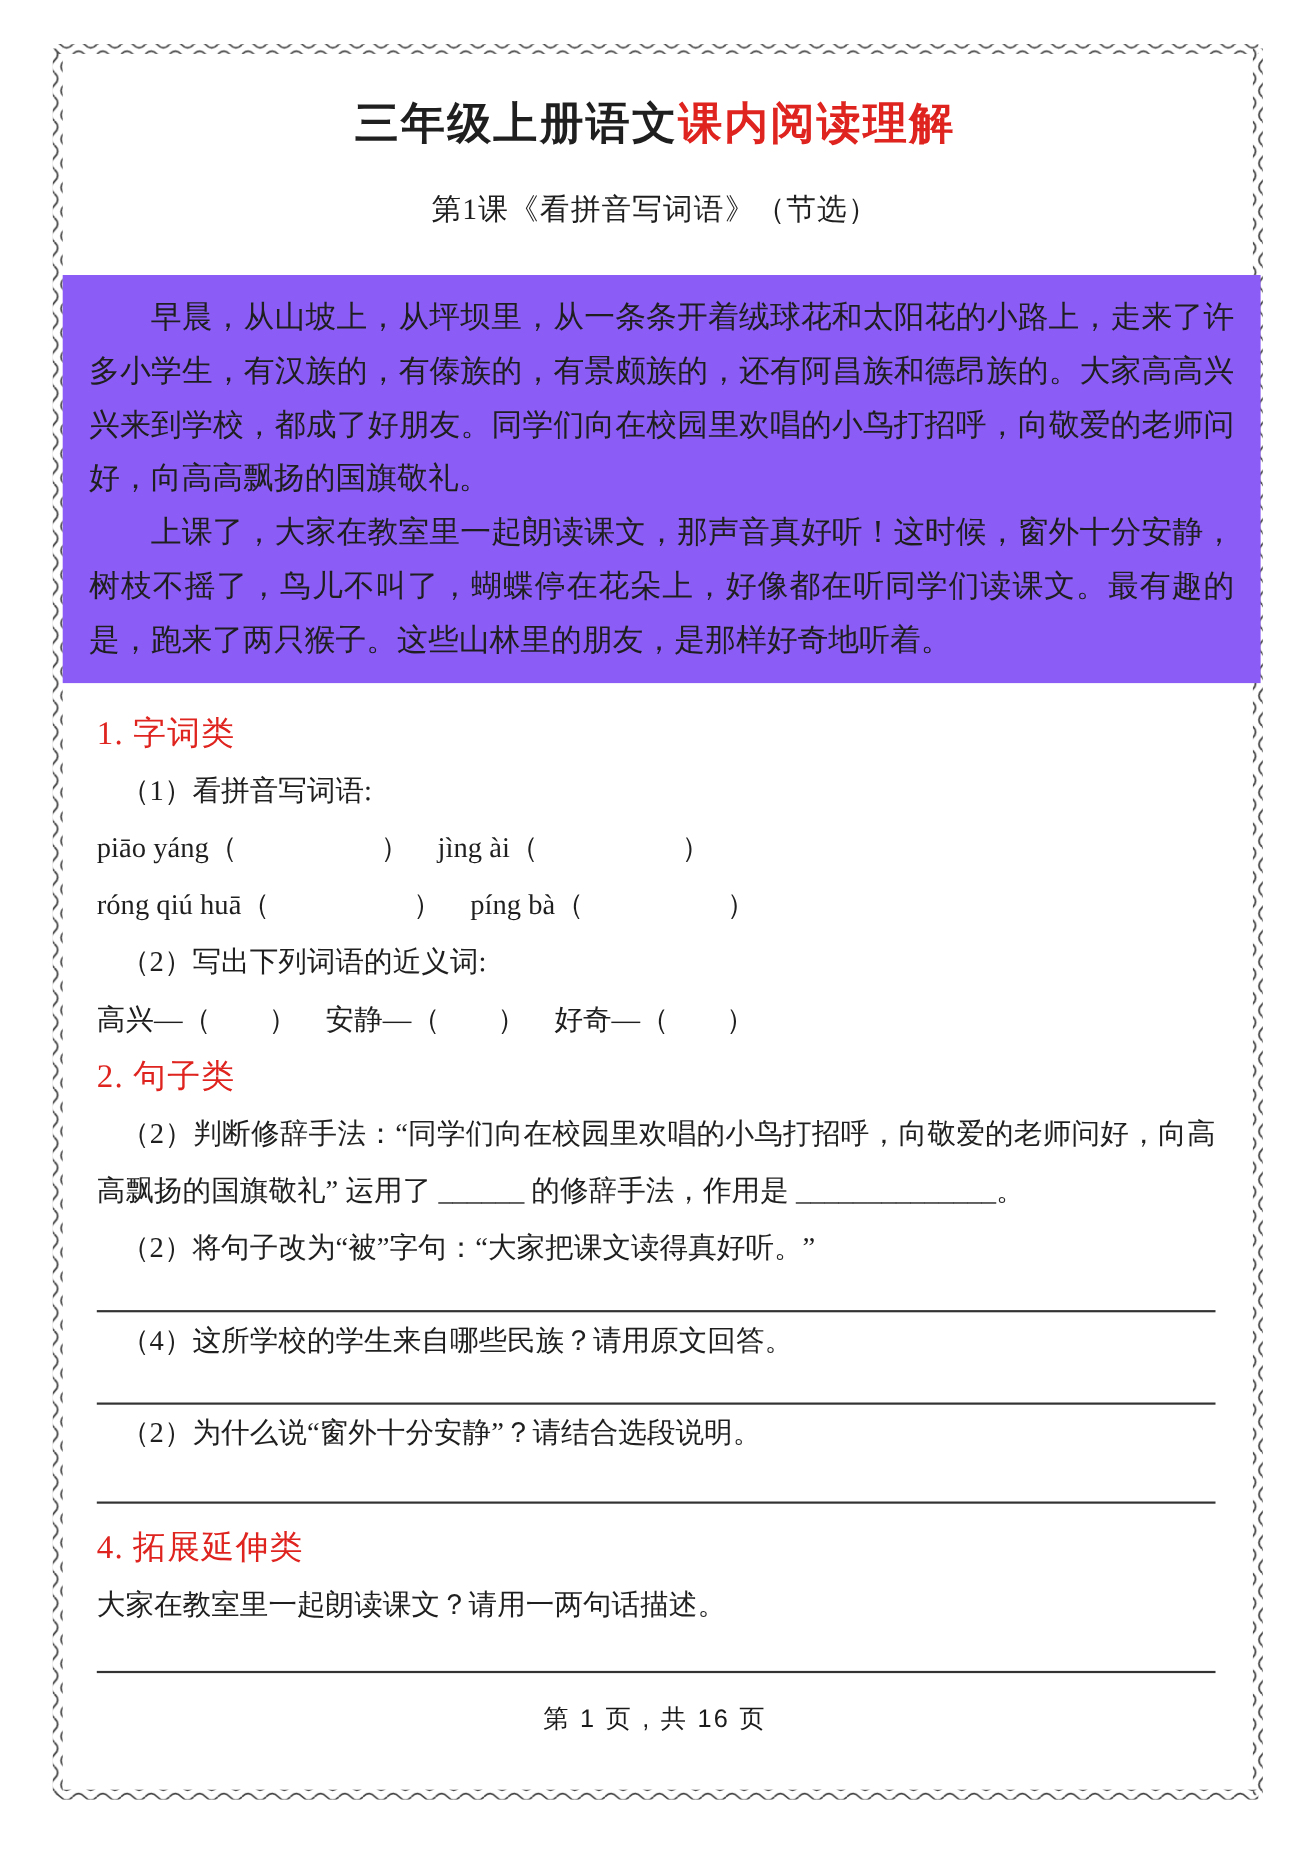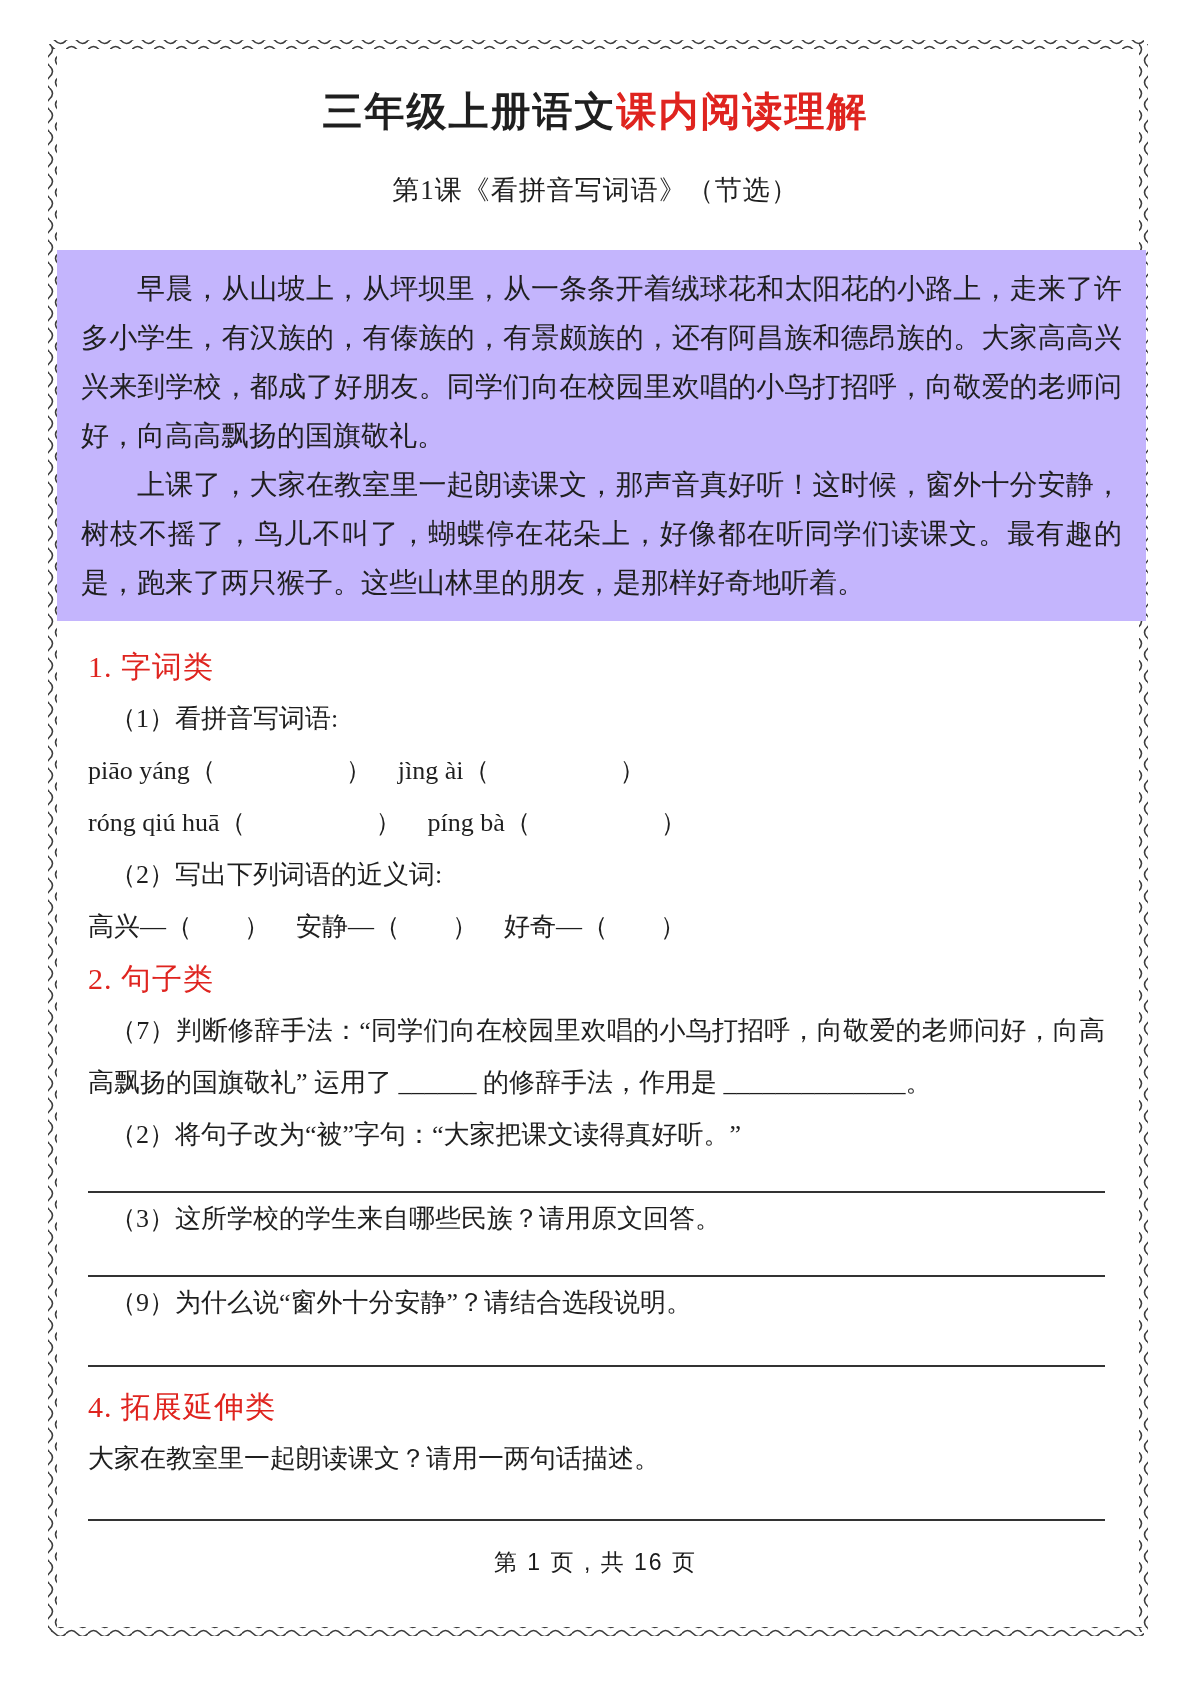--- a/index.html
+++ b/index.html
@@ -22,21 +22,21 @@
   h2.subtitle{
     margin:36px 0 0 0;
     text-align:center;
     font-size:27px;line-height:36px;
     font-weight:500;letter-spacing:1px;
   }
   .passage{
     margin:42px 0 0 0;
     position:relative;left:57px;width:1089px;
     box-sizing:border-box;
-    background:#c4b5fd;
+    background:#8b5cf6;
     padding:14px 24px;
     font-size:28px;line-height:49px;
     text-align:justify;
   }
   .passage p{margin:0;text-indent:2em;}
   .content{
     padding:0 86px 0 88px;
     font-size:26px;line-height:52px;
   }
   .content h3{
@@ -97,27 +97,27 @@
   <div class="content">
 
     <h3>1. 字词类</h3>
     <p class="q">（1）看拼音写词语:</p>
     <p class="row">piāo yáng（　　　　　）　jìng ài（　　　　　）</p>
     <p class="row">róng qiú huā（　　　　　）　píng bà（　　　　　）</p>
     <p class="q">（2）写出下列词语的近义词:</p>
     <p class="row">高兴—（　　）　安静—（　　）　好奇—（　　）</p>
 
     <h3 class="tight">2. 句子类</h3>
-    <p class="q">（7）判断修辞手法：“同学们向在校园里欢唱的小鸟打招呼，向敬爱的老师问好，向高高飘扬的国旗敬礼” 运用了 ______ 的修辞手法，作用是 ______________。</p>
+    <p class="q">（2）判断修辞手法：“同学们向在校园里欢唱的小鸟打招呼，向敬爱的老师问好，向高高飘扬的国旗敬礼” 运用了 ______ 的修辞手法，作用是 ______________。</p>
     <p class="q">（2）将句子改为“被”字句：“大家把课文读得真好听。”</p>
     <div class="ans"></div>
 
-    <p class="q">（3）这所学校的学生来自哪些民族？请用原文回答。</p>
+    <p class="q">（4）这所学校的学生来自哪些民族？请用原文回答。</p>
     <div class="ans"></div>
-    <p class="q after-line">（9）为什么说“窗外十分安静”？请结合选段说明。</p>
+    <p class="q after-line">（2）为什么说“窗外十分安静”？请结合选段说明。</p>
     <div class="ans mt36"></div>
 
     <h3 class="after-line-sm">4. 拓展延伸类</h3>
     <p class="row">大家在教室里一起朗读课文？请用一两句话描述。</p>
     <div class="ans mt34"></div>
 
   </div>
 
   <footer class="pagenum">第 1 页 , 共 16 页</footer>
 

